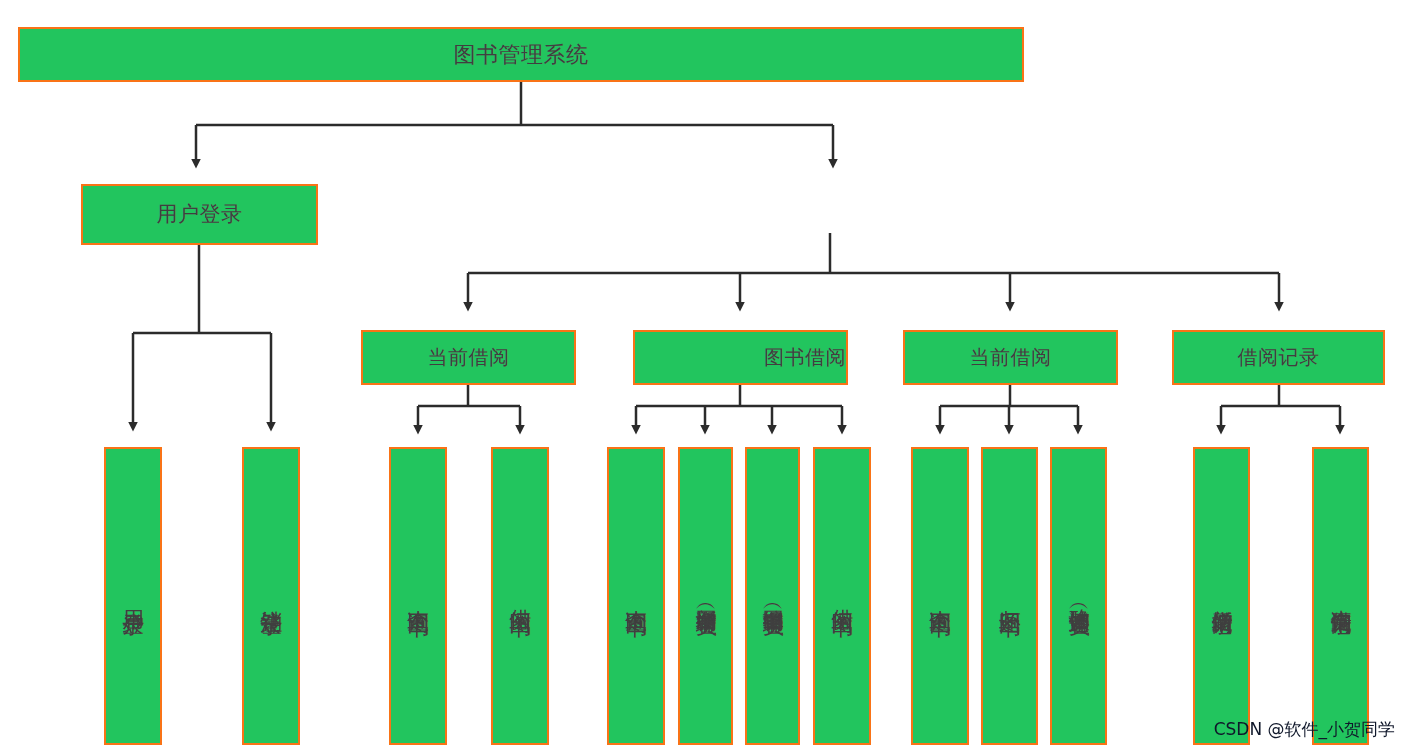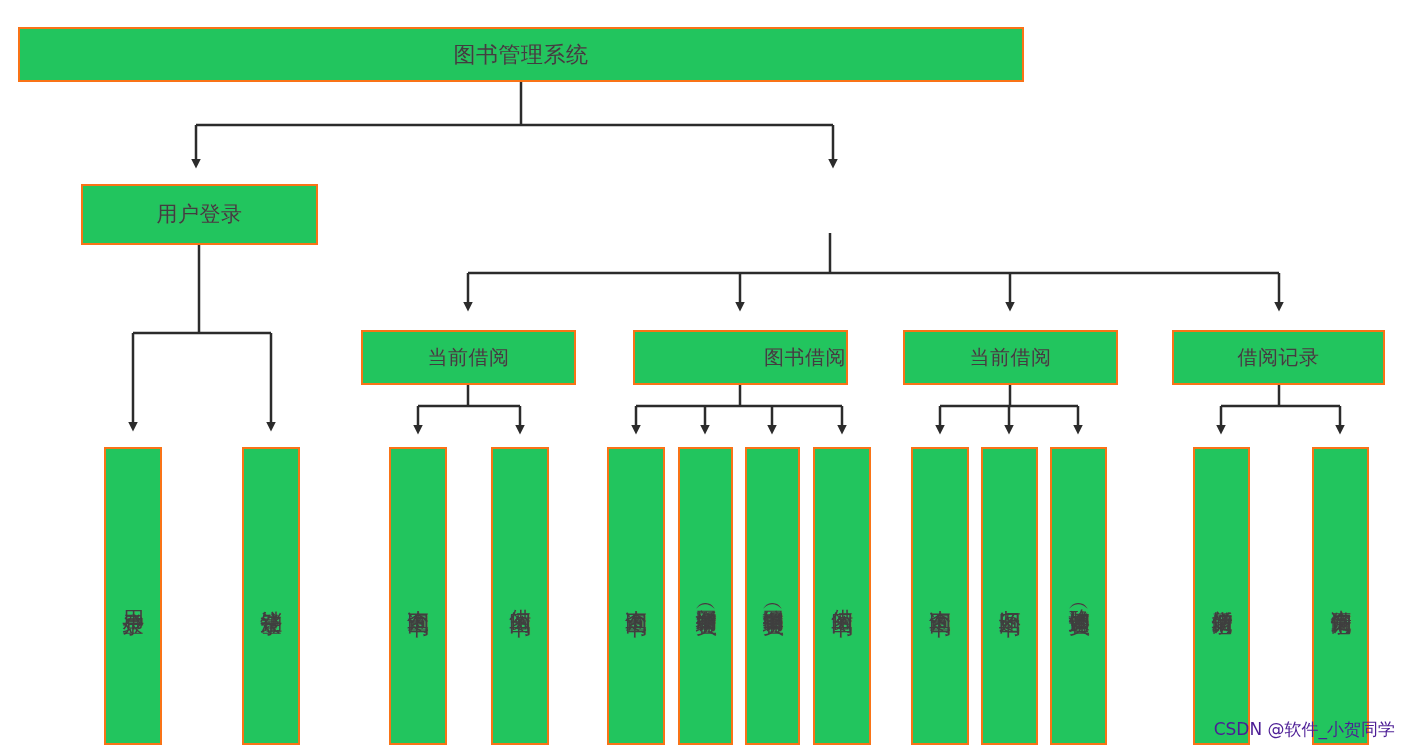--- a/index.html
+++ b/index.html
@@ -58,21 +58,21 @@
   }
   .node-leaf.tall-text .label {
     font-size: 21px;
     letter-spacing: 1px;
   }
   .watermark {
     position: absolute;
     right: 10px;
     bottom: 6px;
     font-size: 17px;
-    color: #4c1d95;
+    color: #0f172a;
     z-index: 5;
     white-space: nowrap;
     font-family: "DejaVu Sans", "Liberation Sans", sans-serif;
   }
 </style>
 </head>
 <body>
 
 <div id="canvas">
 

